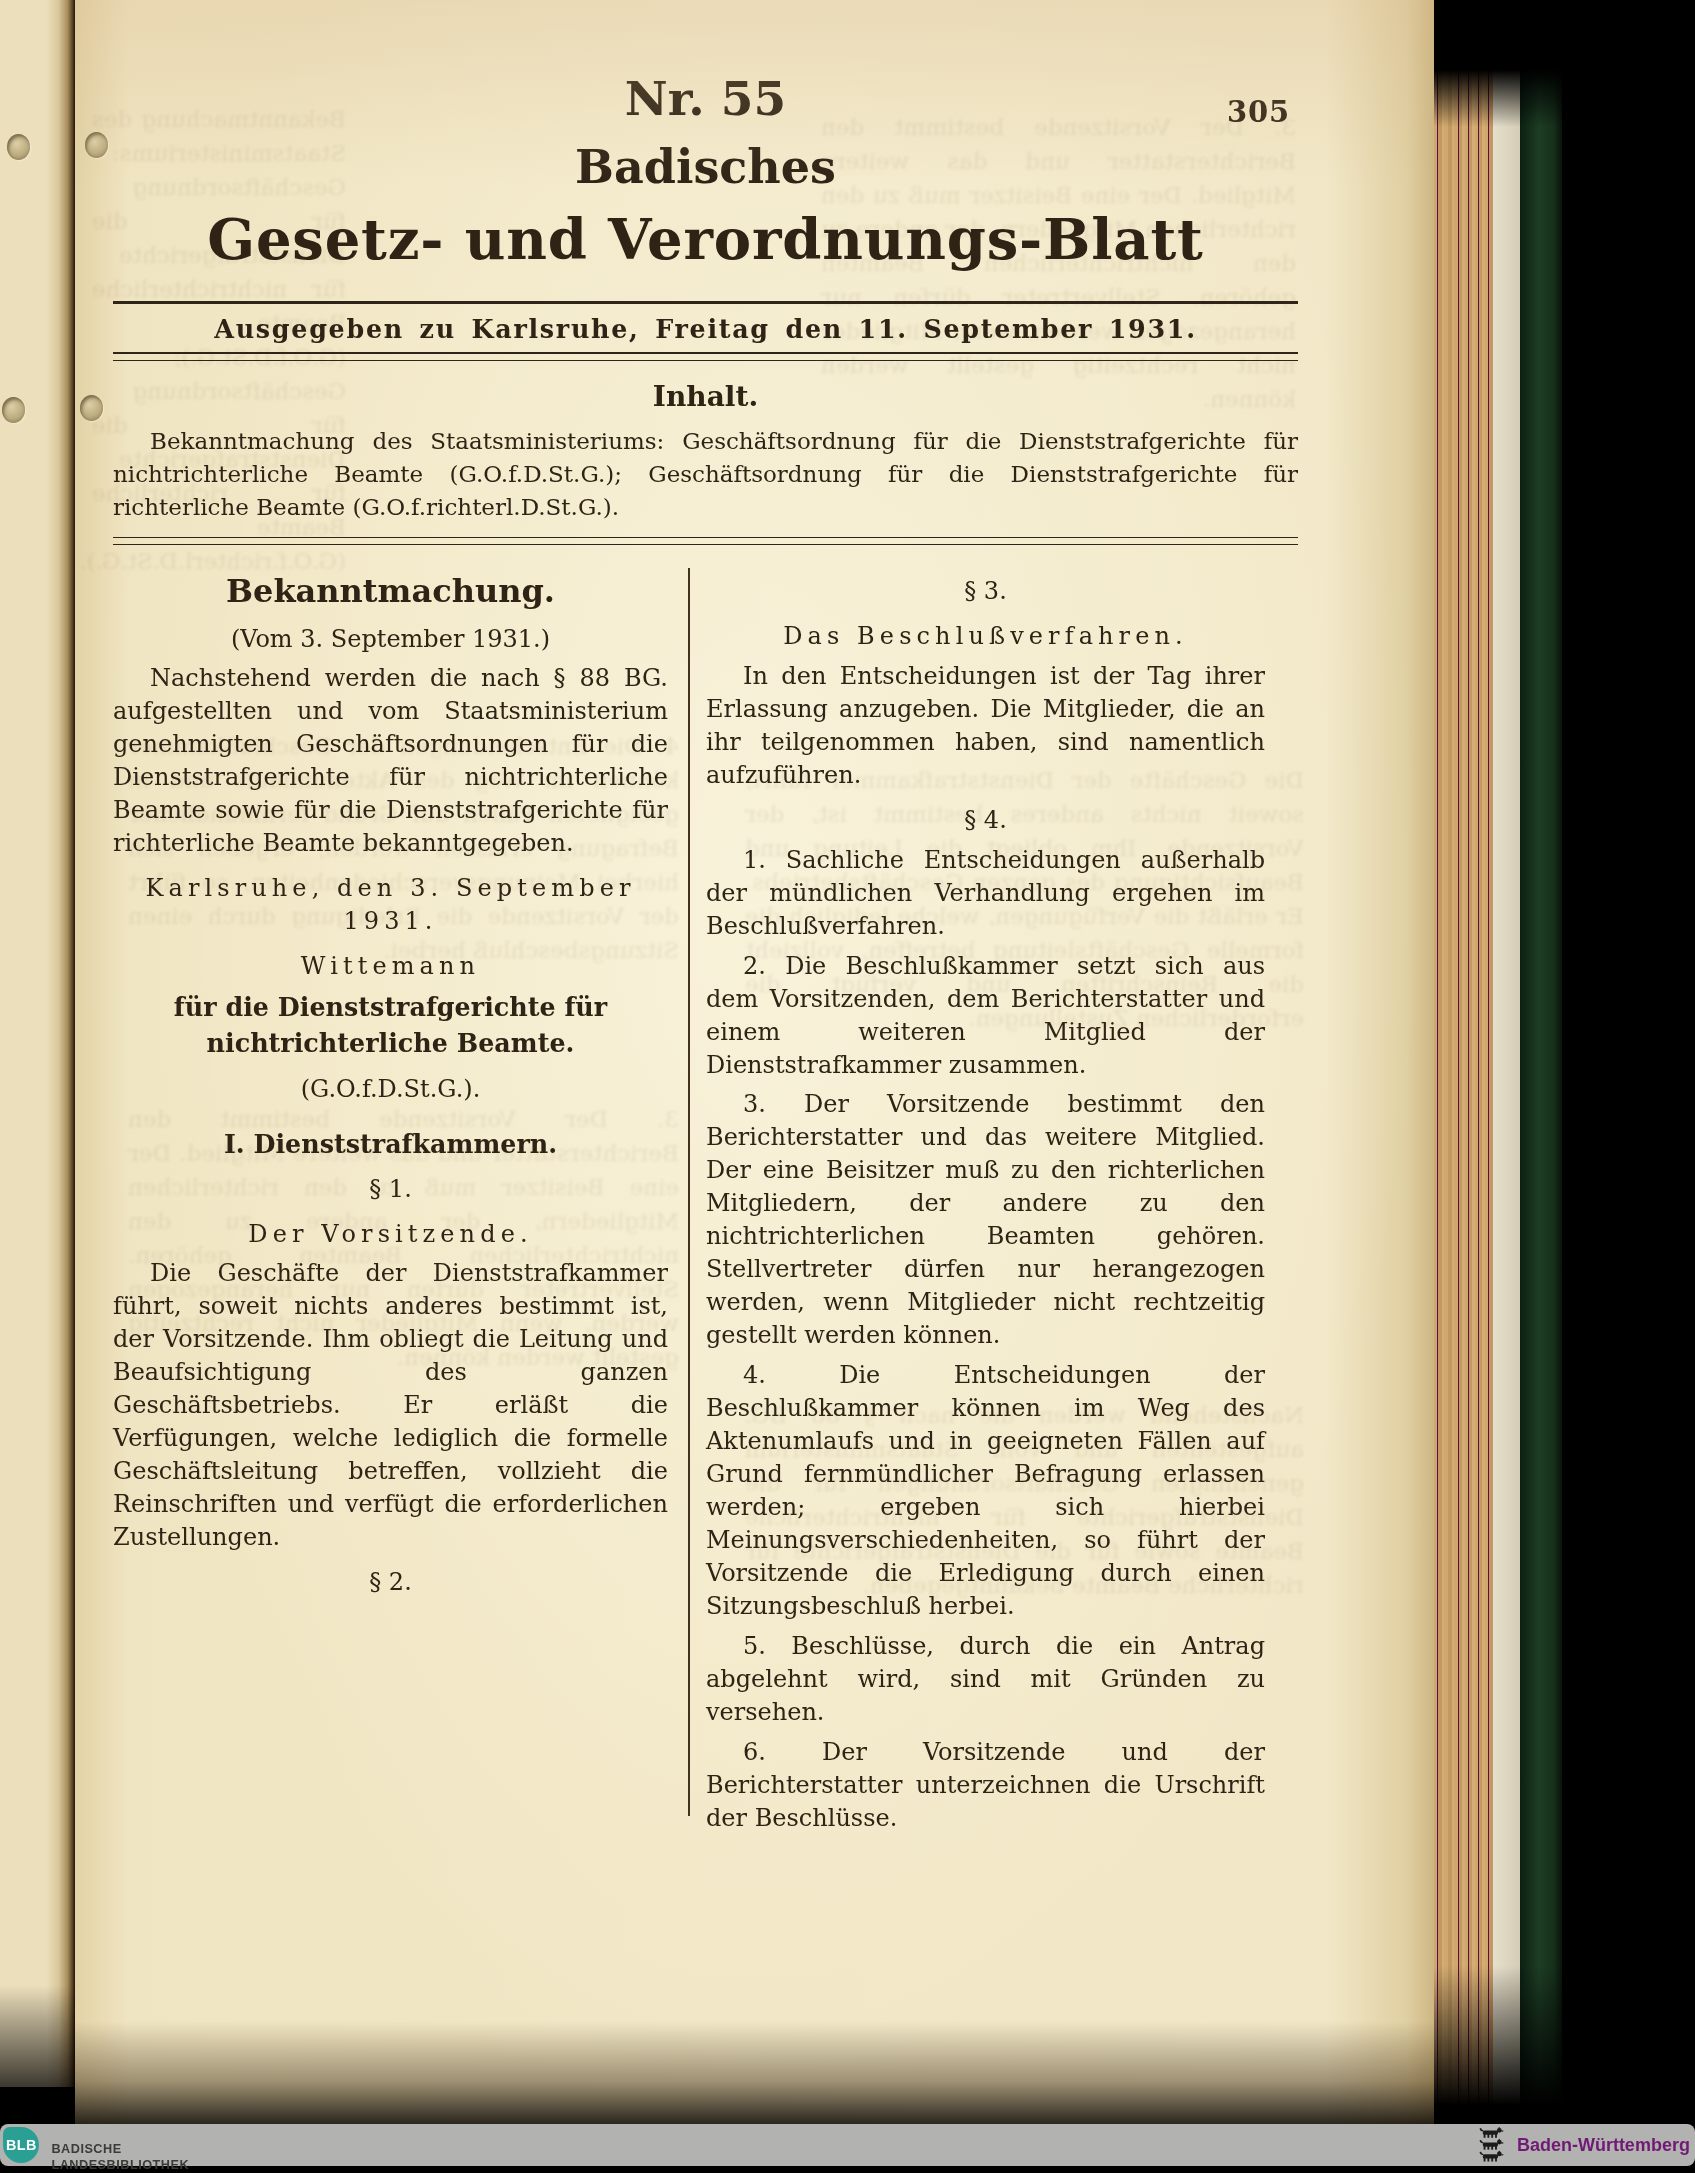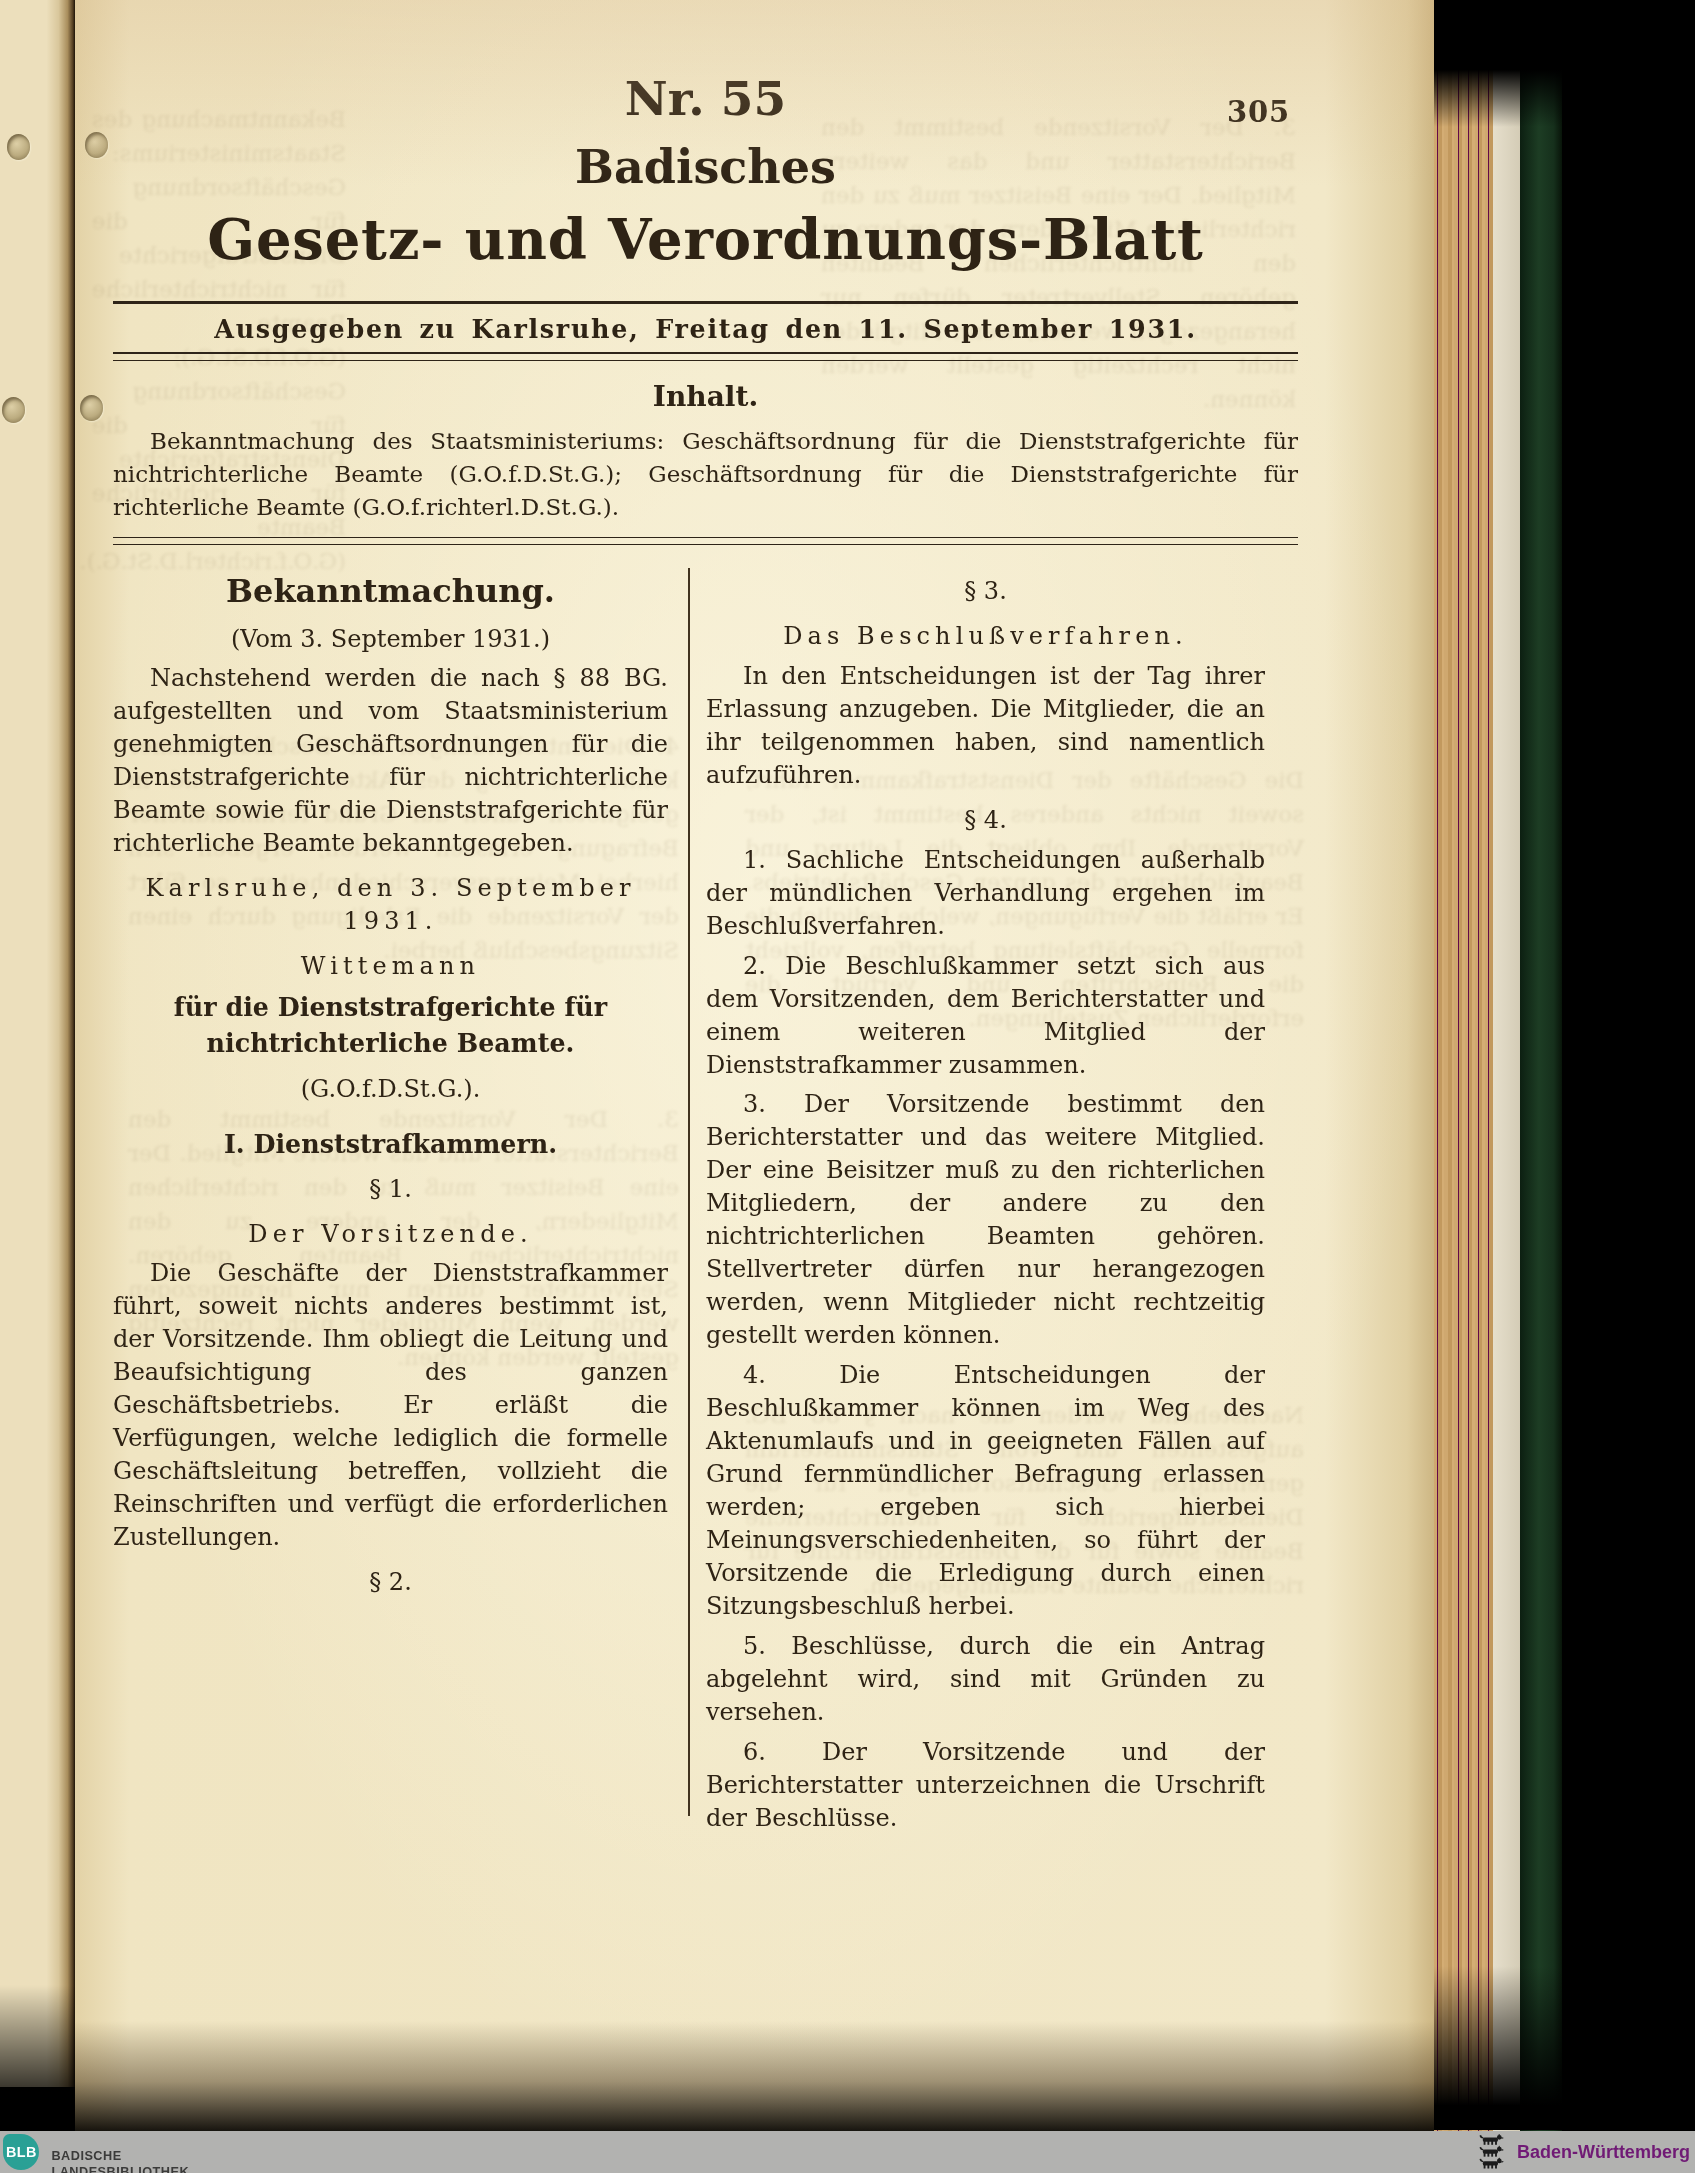--- a/index.html
+++ b/index.html
@@ -76,23 +76,24 @@
   }
   .endpaper{position:absolute;left:1493px;top:0;width:27px;height:2131px;background:linear-gradient(90deg,#e6dfcc,#d4ccb6);}
   .cover{position:absolute;left:1520px;top:0;width:42px;height:2131px;
     background:linear-gradient(90deg,#0c1f11,#1d3d24 45%,#16301c 80%,#081409);}
   .edge-shade-top{position:absolute;left:1434px;top:0;width:261px;height:127px;
     background:linear-gradient(180deg,#000 55%,rgba(0,0,0,0));}
   .edge-shade-bottom{position:absolute;left:1434px;top:1966px;width:261px;height:164px;
     background:linear-gradient(180deg,rgba(0,0,0,0),#000 85%);}
   
   .footer-bar{
-    position:absolute;left:0;bottom:0;width:1695px;height:42px;background:#b2b2b0;
+    position:absolute;left:0;bottom:7px;width:1695px;height:42px;background:#b2b2b0;
     display:flex;align-items:center;justify-content:space-between;
     font-family:"Liberation Sans","DejaVu Sans",sans-serif;
+    border-radius:8px;
   }
   .blb-group{display:flex;align-items:center;gap:12px;padding-left:3.4px;}
   .blb-logo{
     width:36px;height:36px;background:#2aa095;border-radius:6.8px 52% 52% 52%;
     display:flex;align-items:center;justify-content:center;
     color:#fff;font-weight:bold;font-size:14.4px;letter-spacing:0.4px;
   }
   .blb-name{color:#3b3b3a;font-weight:bold;font-size:12.7px;line-height:16px;letter-spacing:0.5px;margin-top:24px;}
   .bw-group{display:flex;align-items:center;gap:10.2px;padding-right:5.1px;}
   .bw-lions{display:block;}

